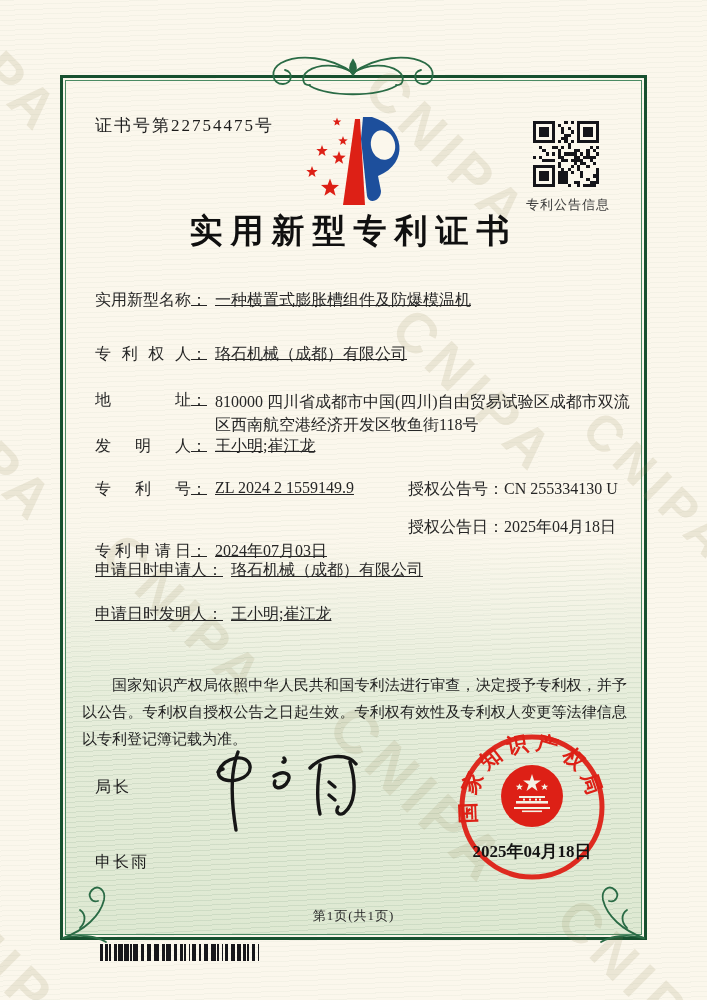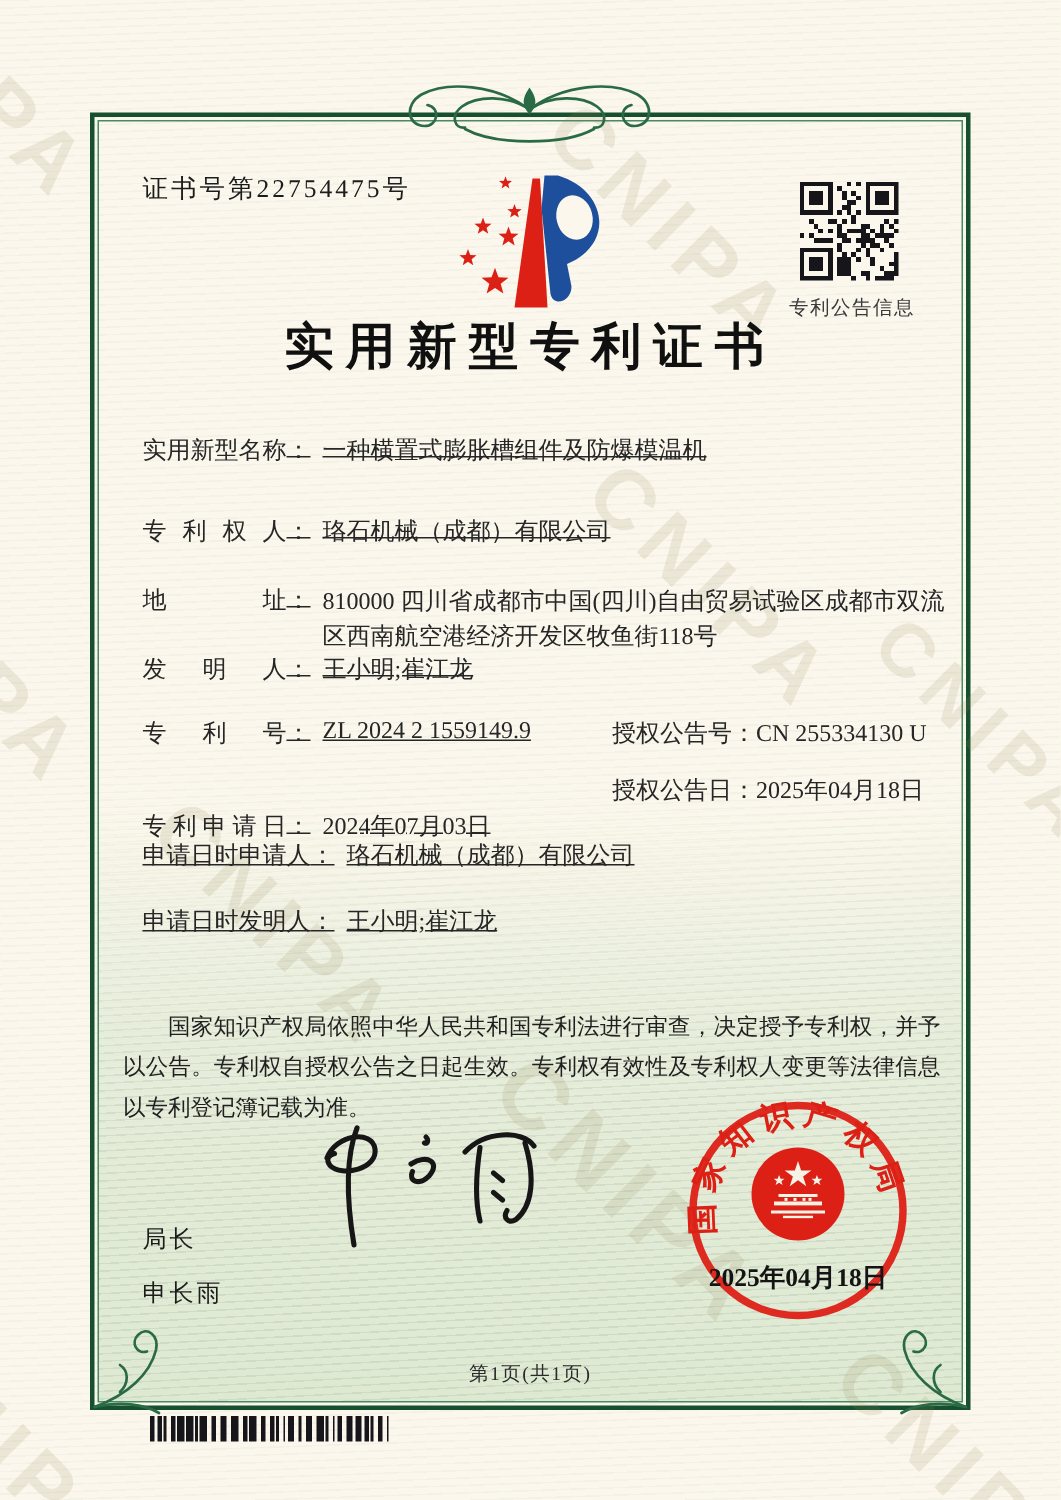--- a/index.html
+++ b/index.html
@@ -280,21 +280,21 @@
     <div class="frow" style="top:560px">
       <span>申请日时申请人</span><span class="colon">：</span><span class="fval">珞石机械（成都）有限公司</span>
     </div>
     <div class="frow" style="top:604px">
       <span>申请日时发明人</span><span class="colon">：</span><span class="fval">王小明;崔江龙</span>
     </div>
   </div>
 
   <div class="statement">国家知识产权局依照中华人民共和国专利法进行审查，决定授予专利权，并予以公告。专利权自授权公告之日起生效。专利权有效性及专利权人变更等法律信息以专利登记簿记载为准。</div>
 
-  <div class="officer" style="top:816px">局长</div>
+  <div class="officer" style="top:777px">局长</div>
   <div class="officer" style="top:852px">申长雨</div>
 
   <svg class="sig" width="180" height="100" viewBox="0 0 180 100">
     <g stroke="#161616" stroke-width="3.4" fill="none" stroke-linecap="round">
       <path d="M38,12 C31,30 30,54 36,90"></path>
       <path d="M18,32 C24,16 48,13 50,26 C52,39 28,45 20,37 C17,33 19,30 23,29"></path>
       <path d="M84,18 C86,20 85,23 83,22"></path>
       <path d="M74,36 C85,29 94,35 86,44 C79,51 72,47 75,41"></path>
       <path d="M110,28 C123,14 148,13 156,24"></path>
       <path d="M120,25 C117,45 117,62 120,74"></path>

